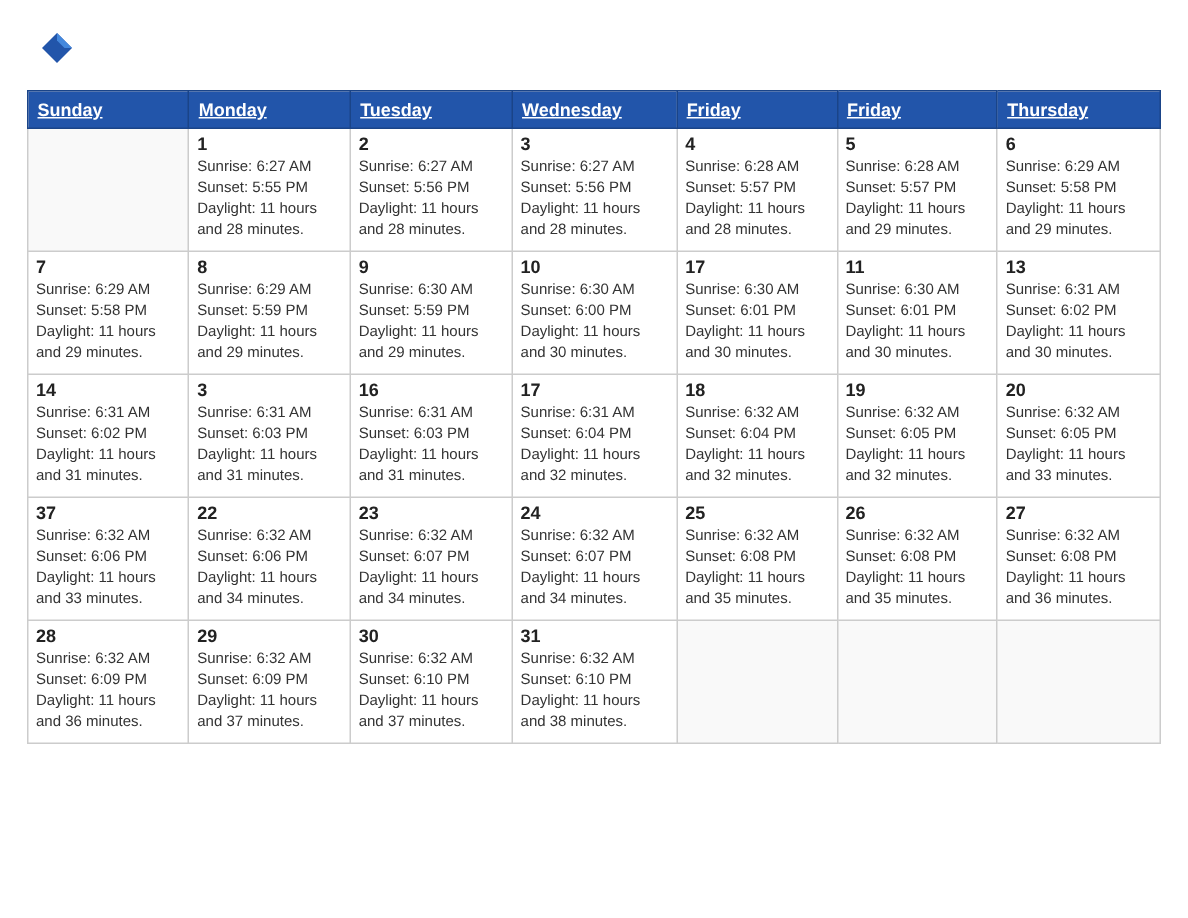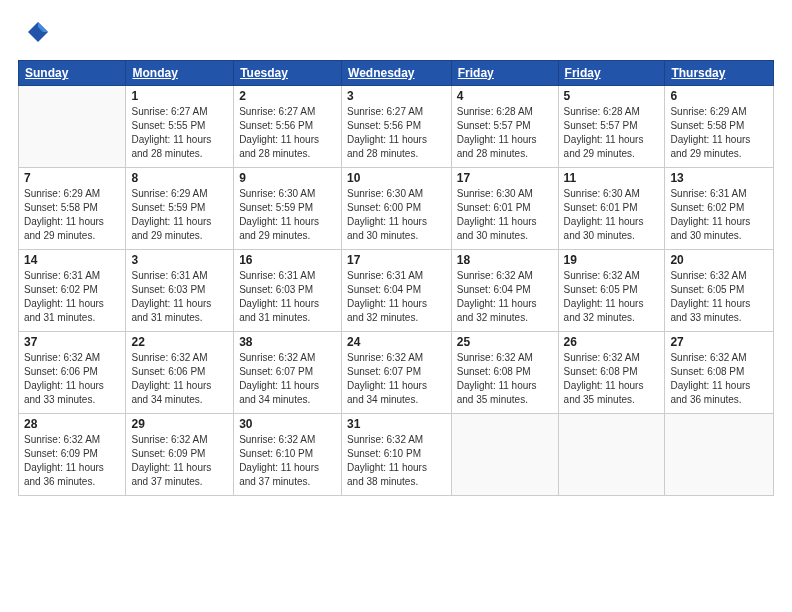--- a/index.html
+++ b/index.html
@@ -288,21 +288,21 @@
 and 33 minutes.</div>
           </td>
           <td class="day-cell">
             <div class="day-number">22</div>
             <div class="day-info" style="white-space: pre-line;">Sunrise: 6:32 AM
 Sunset: 6:06 PM
 Daylight: 11 hours
 and 34 minutes.</div>
           </td>
           <td class="day-cell">
-            <div class="day-number">38</div>
+            <div class="day-number">23</div>
             <div class="day-info" style="white-space: pre-line;">Sunrise: 6:32 AM
 Sunset: 6:07 PM
 Daylight: 11 hours
 and 34 minutes.</div>
           </td>
           <td class="day-cell">
             <div class="day-number">24</div>
             <div class="day-info" style="white-space: pre-line;">Sunrise: 6:32 AM
 Sunset: 6:07 PM
 Daylight: 11 hours

